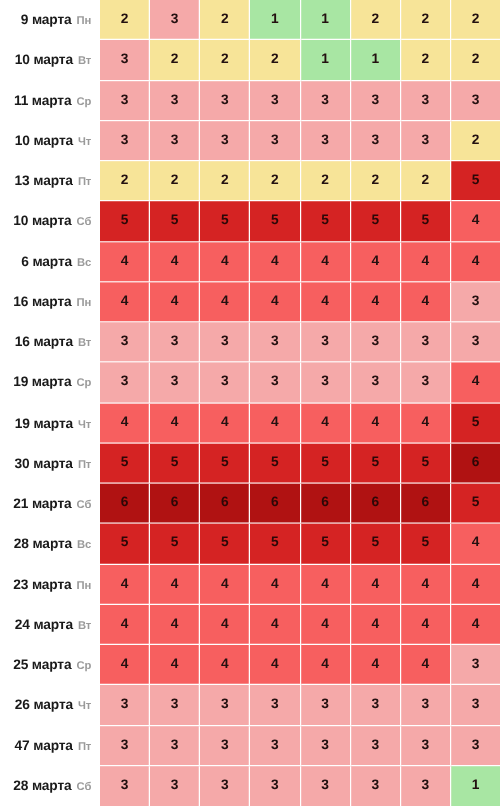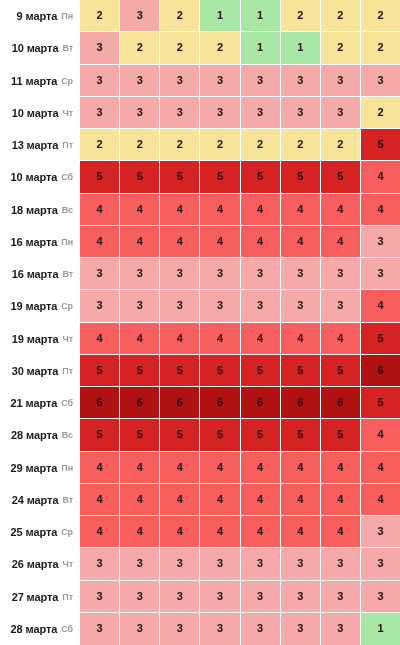--- a/index.html
+++ b/index.html
@@ -170,21 +170,21 @@
         <div class="cell v5" style="background: rgb(213, 35, 35);">5</div>
         <div class="cell v5" style="background: rgb(213, 35, 35);">5</div>
         <div class="cell v5" style="background: rgb(213, 35, 35);">5</div>
         <div class="cell v5" style="background: rgb(213, 35, 35);">5</div>
         <div class="cell v5" style="background: rgb(213, 35, 35);">5</div>
         <div class="cell v4" style="background: rgb(247, 95, 95);">4</div>
       </div>
     </div>
     <div class="row">
       <div class="row-label">
-        <span class="date-text">18 марта</span>
+        <span class="date-text">6 марта</span>
         <span class="dow-text">Вс</span>
       </div>
       <div class="cells">
         <div class="cell v4" style="background: rgb(247, 95, 95);">4</div>
         <div class="cell v4" style="background: rgb(247, 95, 95);">4</div>
         <div class="cell v4" style="background: rgb(247, 95, 95);">4</div>
         <div class="cell v4" style="background: rgb(247, 95, 95);">4</div>
         <div class="cell v4" style="background: rgb(247, 95, 95);">4</div>
         <div class="cell v4" style="background: rgb(247, 95, 95);">4</div>
         <div class="cell v4" style="background: rgb(247, 95, 95);">4</div>
@@ -298,21 +298,21 @@
         <div class="cell v5" style="background: rgb(213, 35, 35);">5</div>
         <div class="cell v5" style="background: rgb(213, 35, 35);">5</div>
         <div class="cell v5" style="background: rgb(213, 35, 35);">5</div>
         <div class="cell v5" style="background: rgb(213, 35, 35);">5</div>
         <div class="cell v5" style="background: rgb(213, 35, 35);">5</div>
         <div class="cell v4" style="background: rgb(247, 95, 95);">4</div>
       </div>
     </div>
     <div class="row">
       <div class="row-label">
-        <span class="date-text">29 марта</span>
+        <span class="date-text">23 марта</span>
         <span class="dow-text">Пн</span>
       </div>
       <div class="cells">
         <div class="cell v4" style="background: rgb(247, 95, 95);">4</div>
         <div class="cell v4" style="background: rgb(247, 95, 95);">4</div>
         <div class="cell v4" style="background: rgb(247, 95, 95);">4</div>
         <div class="cell v4" style="background: rgb(247, 95, 95);">4</div>
         <div class="cell v4" style="background: rgb(247, 95, 95);">4</div>
         <div class="cell v4" style="background: rgb(247, 95, 95);">4</div>
         <div class="cell v4" style="background: rgb(247, 95, 95);">4</div>
@@ -362,21 +362,21 @@
         <div class="cell v3" style="background: rgb(245, 169, 169);">3</div>
         <div class="cell v3" style="background: rgb(245, 169, 169);">3</div>
         <div class="cell v3" style="background: rgb(245, 169, 169);">3</div>
         <div class="cell v3" style="background: rgb(245, 169, 169);">3</div>
         <div class="cell v3" style="background: rgb(245, 169, 169);">3</div>
         <div class="cell v3" style="background: rgb(245, 169, 169);">3</div>
       </div>
     </div>
     <div class="row">
       <div class="row-label">
-        <span class="date-text">27 марта</span>
+        <span class="date-text">47 марта</span>
         <span class="dow-text">Пт</span>
       </div>
       <div class="cells">
         <div class="cell v3" style="background: rgb(245, 169, 169);">3</div>
         <div class="cell v3" style="background: rgb(245, 169, 169);">3</div>
         <div class="cell v3" style="background: rgb(245, 169, 169);">3</div>
         <div class="cell v3" style="background: rgb(245, 169, 169);">3</div>
         <div class="cell v3" style="background: rgb(245, 169, 169);">3</div>
         <div class="cell v3" style="background: rgb(245, 169, 169);">3</div>
         <div class="cell v3" style="background: rgb(245, 169, 169);">3</div>

